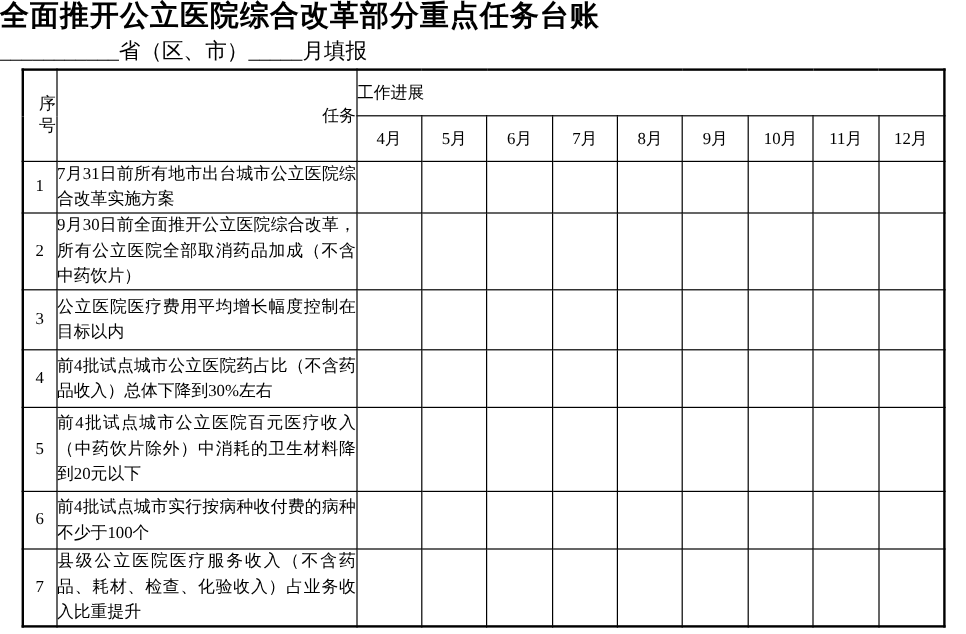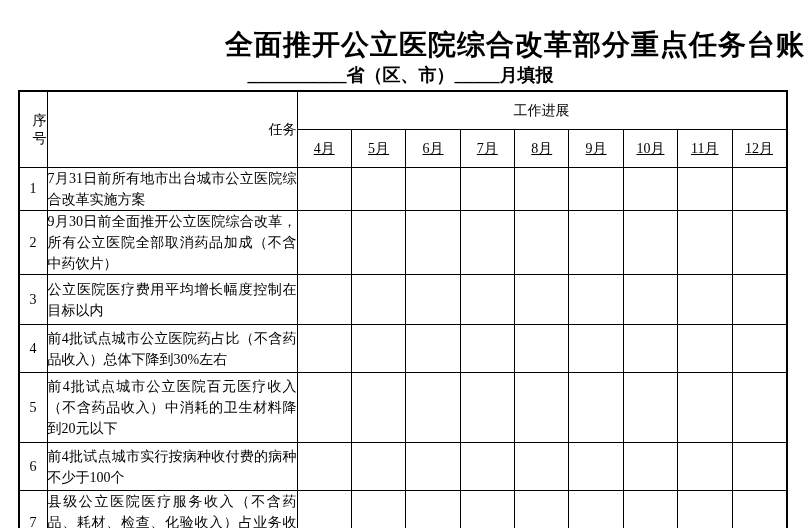--- a/index.html
+++ b/index.html
@@ -15,32 +15,32 @@
     color: #000000;
   }
   .page {
     width: 805px;
     height: 528px;
     position: relative;
     background: #ffffff;
   }
   .doc-title {
     margin: 0;
-    padding-top: 28px;
-    text-align: right;
-    font-size: 28px;
+    padding-top: 0;
+    text-align: left;
+    font-size: 24px;
     font-weight: bold;
     letter-spacing: 1px;
     line-height: 1.2;
   }
   .doc-subtitle {
     margin: 3px 4px 4px 0;
-    text-align: center;
+    text-align: left;
     font-size: 18px;
-    font-weight: bold;
+    font-weight: normal;
     line-height: 1.2;
   }
   table.ledger {
     border-collapse: collapse;
     table-layout: fixed;
     width: 770px;
     margin: 0 auto;
     border: 2px solid #000000;
   }
   table.ledger th,
@@ -58,28 +58,27 @@
     line-height: 18px;
     padding: 0 5px;
   }
   th.h-task {
     width: 249px;
     text-align: right;
     vertical-align: middle;
   }
   th.h-progress {
     height: 37px;
-    text-align: center;
+    text-align: left;
     vertical-align: middle;
   }
   th.h-month {
     height: 37px;
     text-align: center;
     vertical-align: middle;
-    text-decoration: underline;
   }
   td.c-index {
     text-align: center;
     vertical-align: middle;
     font-family: "Liberation Serif", serif;
   }
   td.c-task {
     text-align: justify;
     vertical-align: middle;
     padding: 2px 4px;
@@ -170,21 +169,21 @@
         <td class="c-progress"></td>
         <td class="c-progress"></td>
         <td class="c-progress"></td>
         <td class="c-progress"></td>
         <td class="c-progress"></td>
         <td class="c-progress"></td>
         <td class="c-progress"></td>
       </tr>
       <tr class="r-h70">
         <td class="c-index">5</td>
-        <td class="c-task">前4批试点城市公立医院百元医疗收入（不含药品收入）中消耗的卫生材料降到20元以下</td>
+        <td class="c-task">前4批试点城市公立医院百元医疗收入（中药饮片除外）中消耗的卫生材料降到20元以下</td>
         <td class="c-progress"></td>
         <td class="c-progress"></td>
         <td class="c-progress"></td>
         <td class="c-progress"></td>
         <td class="c-progress"></td>
         <td class="c-progress"></td>
         <td class="c-progress"></td>
         <td class="c-progress"></td>
         <td class="c-progress"></td>
       </tr>

